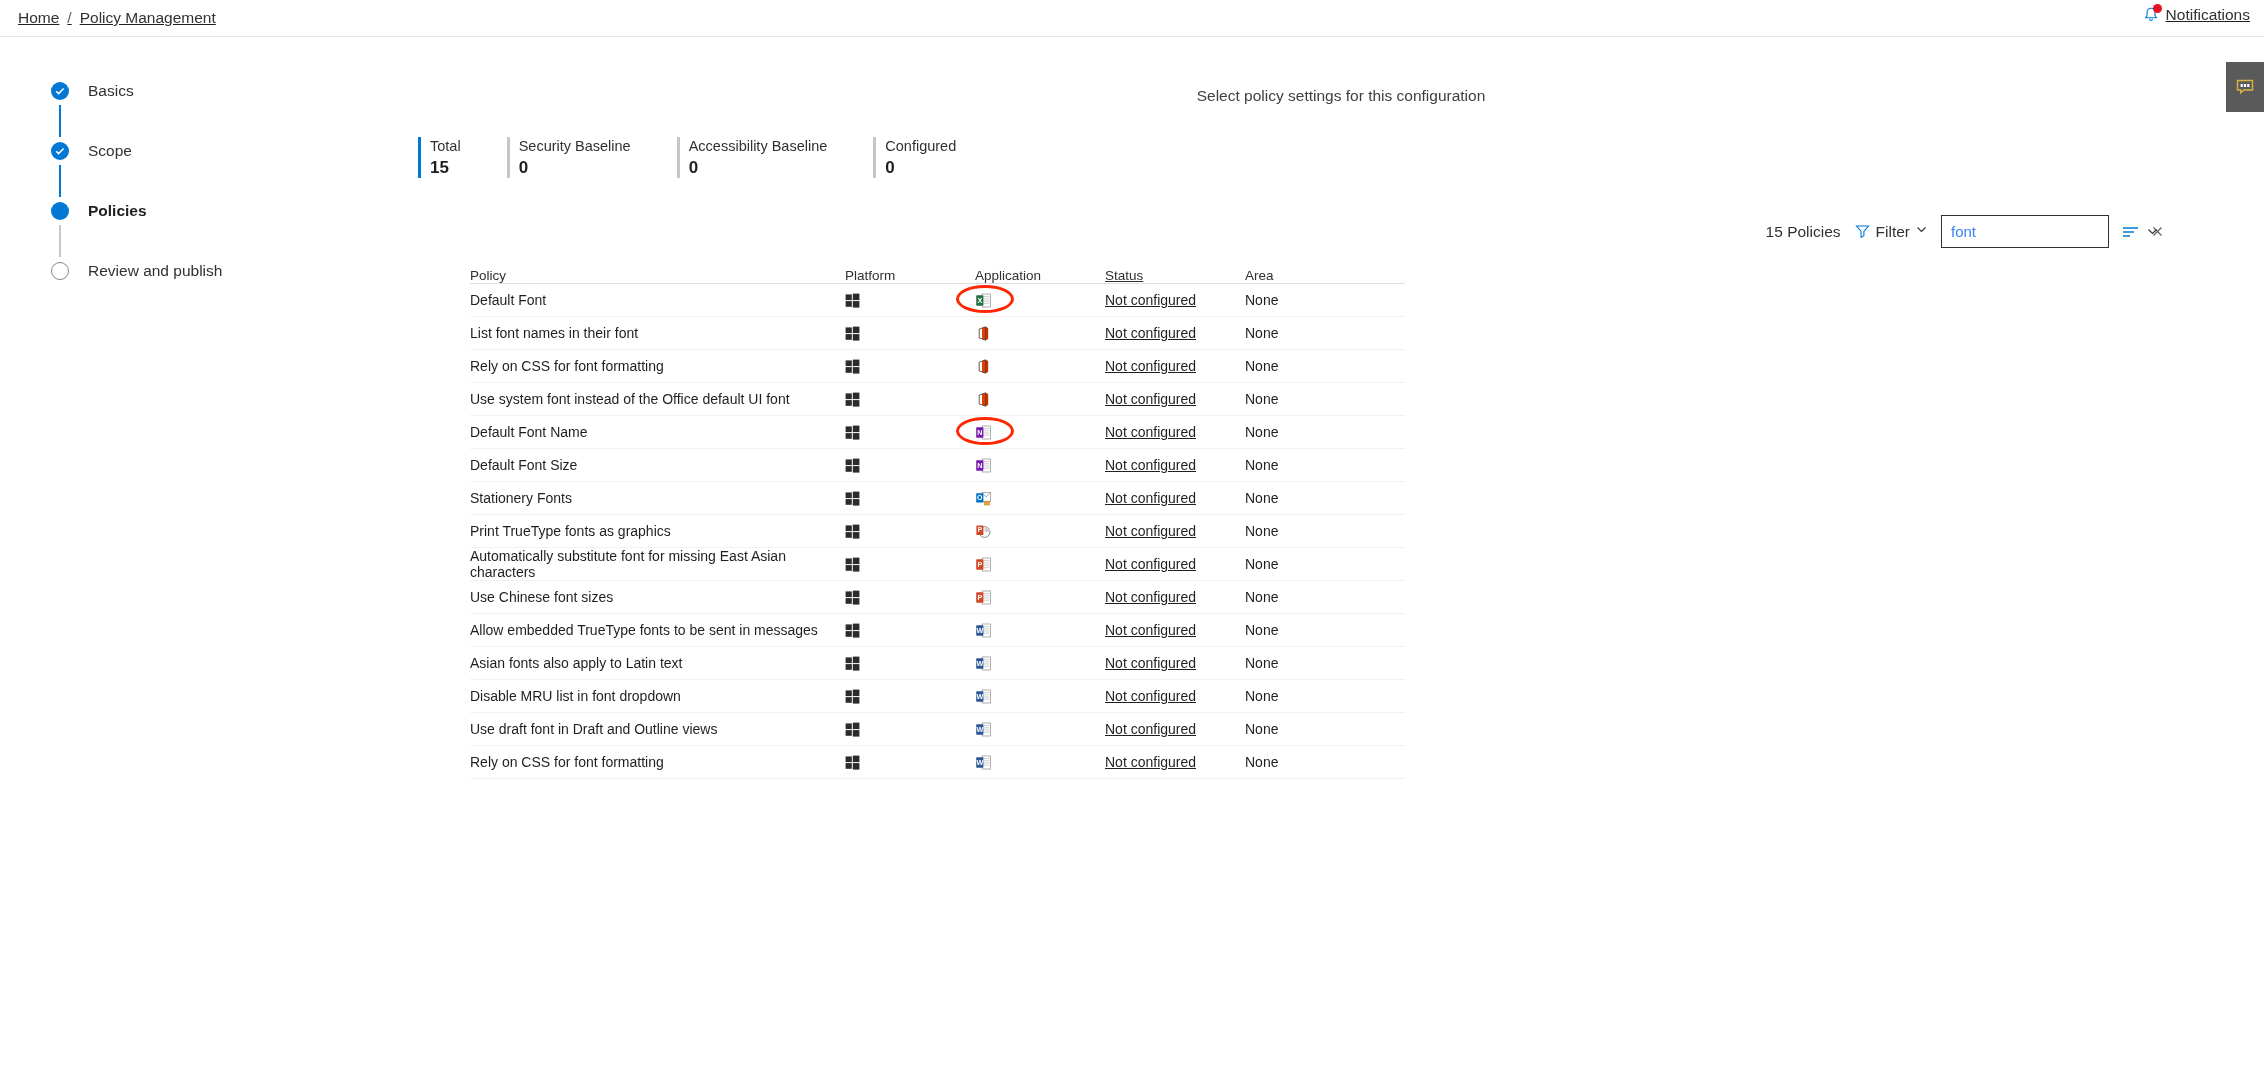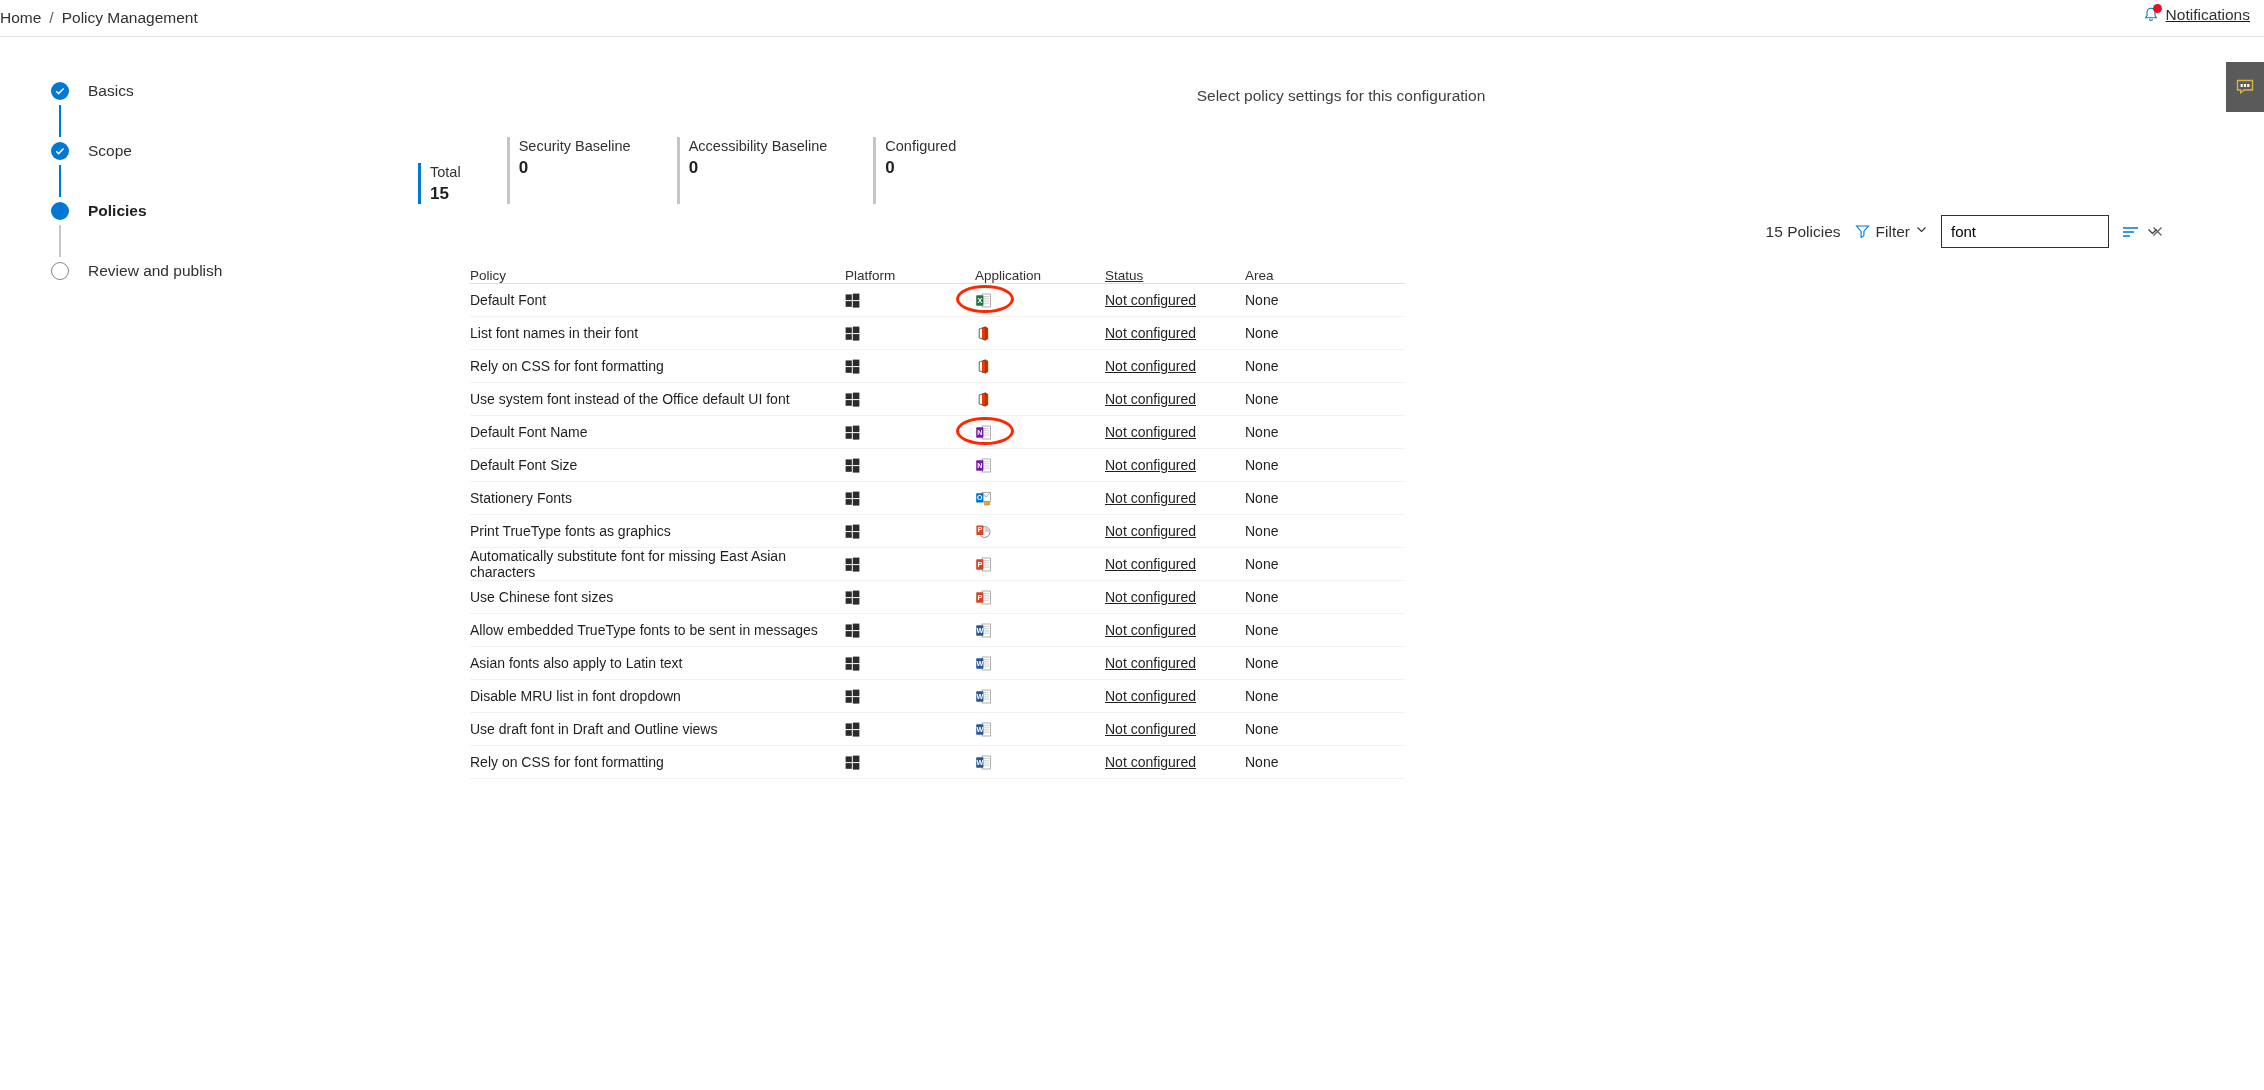--- a/index.html
+++ b/index.html
@@ -12,21 +12,21 @@
   }
 
   
   .topbar {
     position: absolute; top: 0; left: 0;
     width: 2264px; height: 37px;
     background: #ffffff;
     border-bottom: 1px solid #e5e5e5;
     display: flex; align-items: center;
   }
-  .crumbs { display: flex; align-items: center; gap: 8px; }
+  .crumbs { display: flex; align-items: center; padding-left: 18px; gap: 8px; text-decoration: underline; }
   .crumb { font-size: 15.5px; color: #323130; }
   .crumb-link { cursor: pointer; }
   .crumb-sep { font-size: 15.5px; color: #605e5c; }
 
   .notif {
     position: absolute; right: 14px; top: 5px;
     display: flex; align-items: center; gap: 5px;
     cursor: pointer;
     text-decoration: underline;
   }
@@ -103,21 +103,21 @@
   .filter-label { font-size: 15.5px; color: #323130; }
   .search-box {
     display: flex; align-items: center;
     width: 168px; height: 33px;
     border: 1px solid #323130; background: #fff;
     padding: 0 7px 0 9px;
   }
   .search-input {
     flex: 1; border: none; outline: none;
     font-family: "Liberation Sans", sans-serif;
-    font-size: 15px; color: #000000; background: transparent;
+    font-size: 15px; color: #3b82f6; background: transparent;
   }
   .clear-x { cursor: pointer; flex: none; }
   .sort-btn { display: flex; align-items: center; gap: 6px; cursor: pointer; }
 
   
   .table {
     position: absolute; left: 470px; top: 258px;
     width: 935px;
   }
   .thead {
@@ -208,21 +208,21 @@
       <div class="step">
         <span class="step-marker todo"></span>
         <span class="step-label">Review and publish</span>
       </div>
     </div>
 </div>
 
 <div class="main">
   <div class="page-sub">Select policy settings for this configuration</div>
   <div class="stats" id="stats">
-      <div class="stat" style="border-left-color: rgb(0, 120, 212); margin-top: 26px;">
+      <div class="stat" style="border-left-color: rgb(0, 120, 212);">
         <div class="stat-label">Total</div>
         <div class="stat-value">15</div>
       </div>
       <div class="stat" style="border-left-color: rgb(200, 198, 196);">
         <div class="stat-label">Security Baseline</div>
         <div class="stat-value">0</div>
       </div>
       <div class="stat" style="border-left-color: rgb(200, 198, 196);">
         <div class="stat-label">Accessibility Baseline</div>
         <div class="stat-value">0</div>

